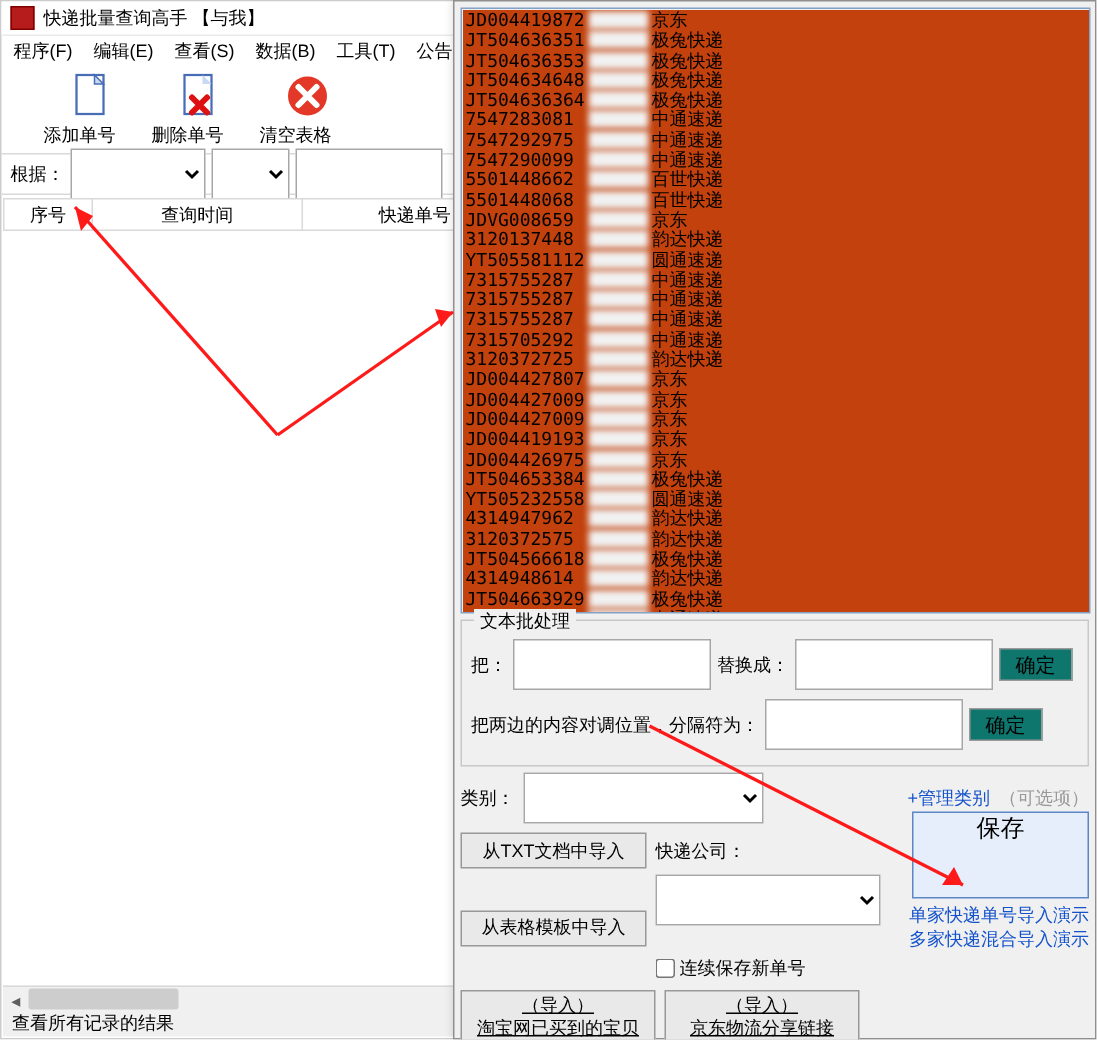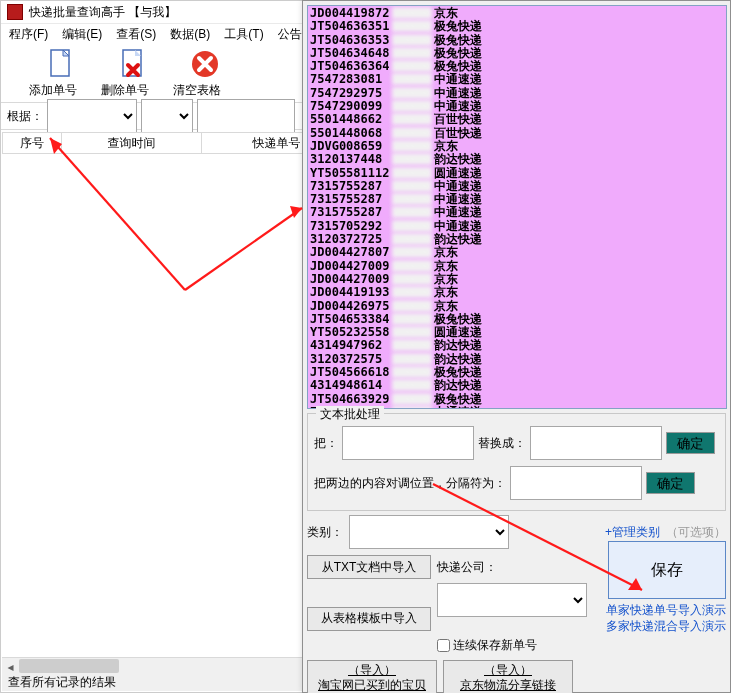--- a/index.html
+++ b/index.html
@@ -171,28 +171,27 @@
     display: flex; align-items: center; justify-content: center;
     font-size: 16px; color: #000;
     cursor: pointer;
   }
 
   .tracking-box {
     margin: 4px;
     width: 420px;
     height: 404px;
     border: 1px solid #84a2c4;
-    background: #f0abfc;
+    background: #c2410c;
     overflow: auto;
     font-family: "SimSun", monospace;
     font-size: 12px;
     line-height: 13.3px;
     padding: 1px 2px;
     white-space: pre;
-    font-weight: bold;
   }
   .tracking-box .row { display: flex; }
   .tracking-box .tn { display: inline-block; width: 82px; }
   .tracking-box .gap { display: inline-block; width: 40px; background: repeating-linear-gradient(45deg,#eee,#eee 2px,#f5f5f5 2px,#f5f5f5 4px); filter: blur(2px); height: 12px; margin-right: 2px;}
   .tracking-box .co { }
 
   .group {
     margin: 4px;
     border: 1px solid #c8c8c8;
     padding: 6px 6px 4px 6px;
@@ -241,21 +240,21 @@
     cursor: pointer;
     line-height: 1.2;
     text-decoration: underline;
   }
   .save-btn {
     position: absolute;
     right: 0px; top: 26px;
     width: 118px; height: 58px;
     border: 1px solid #5b87c7;
     background: #e6eefb;
-    display: flex; align-items: center; justify-content: center;
+    display: flex; align-items: flex-start; justify-content: center;
     font-size: 16px;
     cursor: pointer;
   }
   .links {
     position: absolute;
     right: 0; top: 88px;
     text-align: right;
     line-height: 1.3;
   }
   .links span { color: #1452cc; cursor: pointer; }

